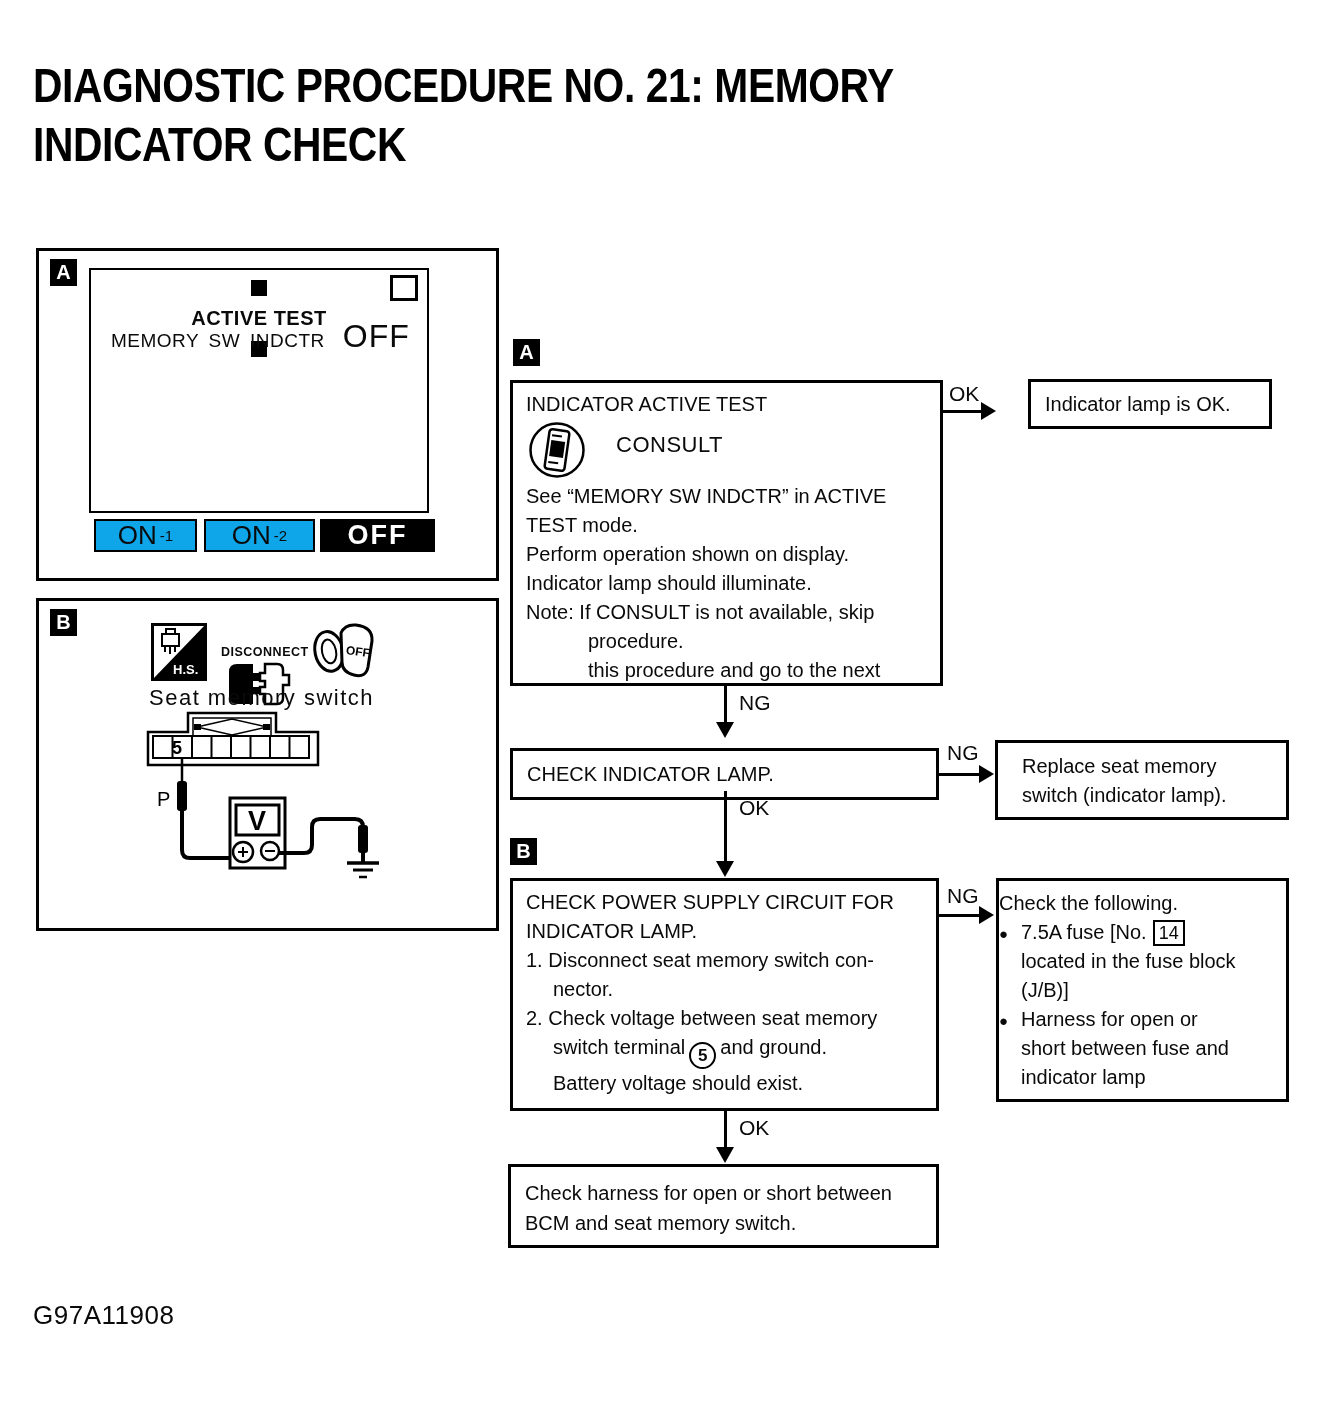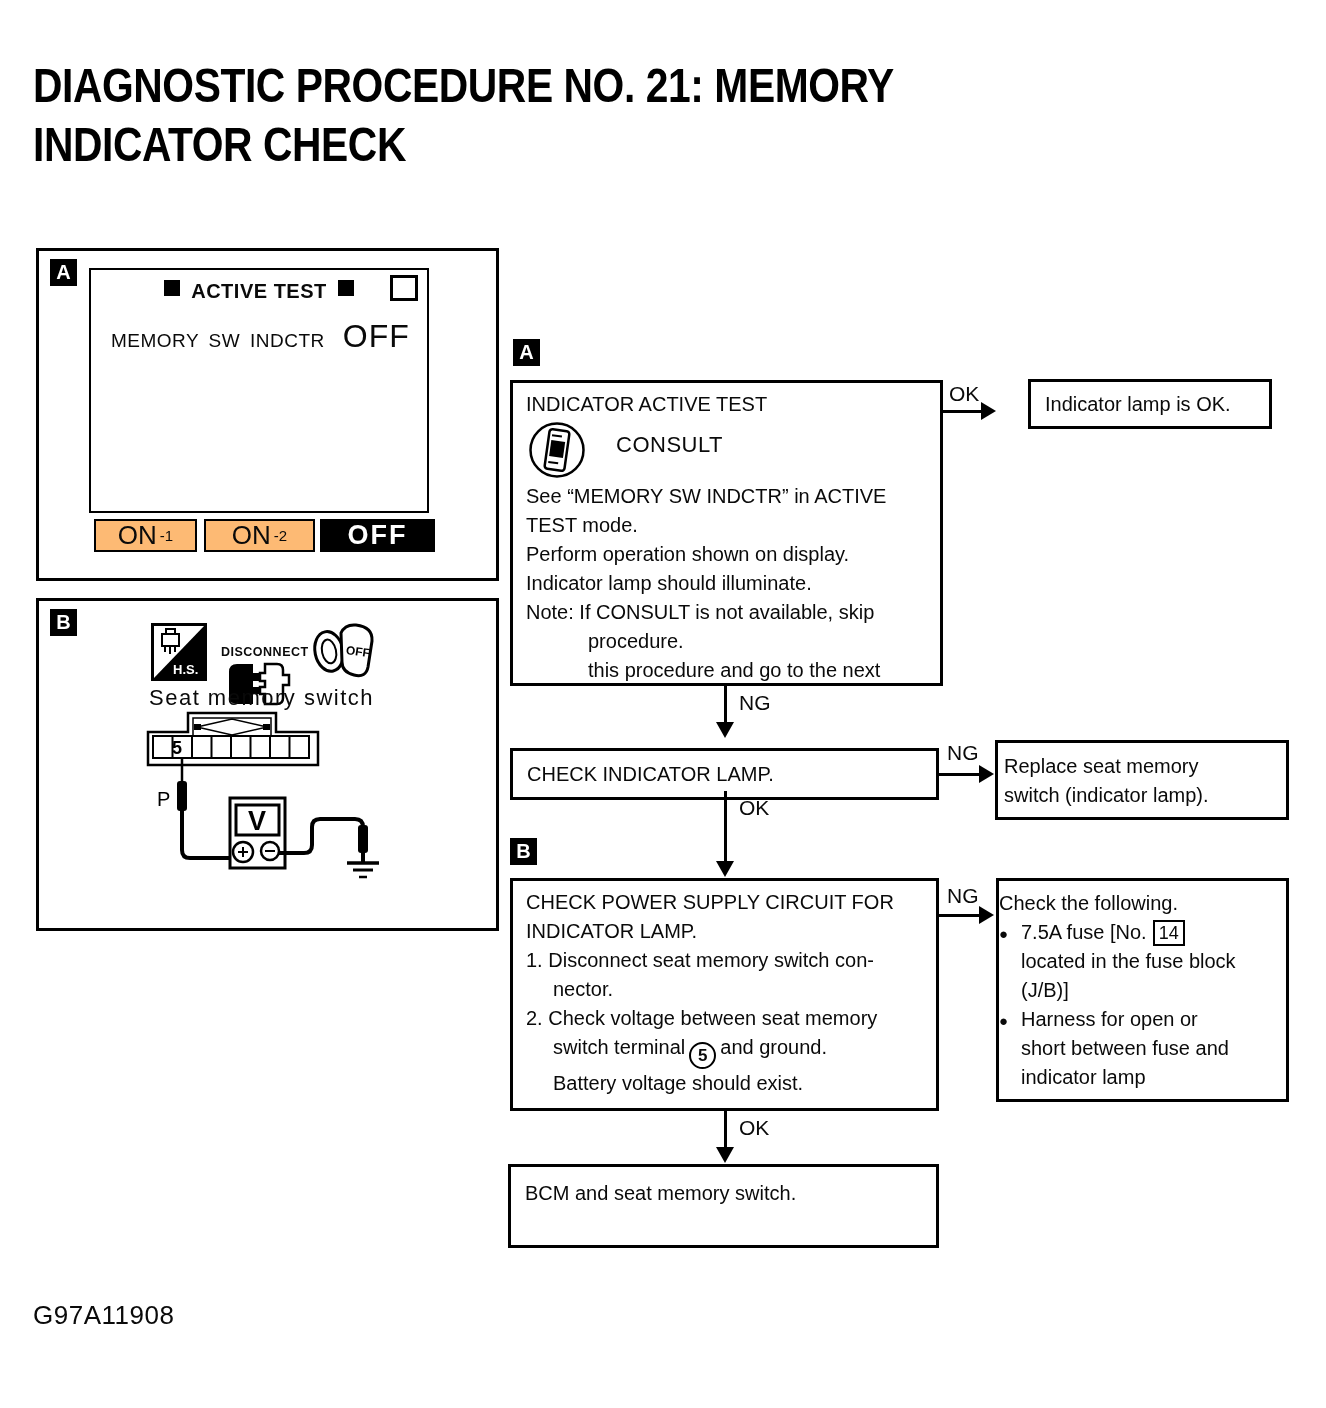--- a/index.html
+++ b/index.html
@@ -16,27 +16,27 @@
   
   .tag{
     position:absolute;width:27px;height:27px;background:#000;color:#fff;
     font-weight:bold;font-size:20px;display:flex;align-items:center;justify-content:center;
   }
   
   .panel{position:absolute;left:36px;width:463px;height:333px;border:3px solid #000;background:#fff;box-sizing:border-box;}
   .panel-a{top:248px;}
   .panel-b{top:598px;}
   .screen{position:absolute;left:50px;top:17px;width:340px;height:245px;border:2px solid #000;box-sizing:border-box;}
-  .screen-header{display:flex;justify-content:center;align-items:flex-start;gap:11px;padding-top:10px;font-size:20px;font-weight:600;letter-spacing:.5px;}
+  .screen-header{display:flex;justify-content:center;align-items:center;gap:11px;padding-top:10px;font-size:20px;font-weight:600;letter-spacing:.5px;flex-direction:column;}
   .sq{display:inline-block;width:16px;height:16px;background:#000;}
   .screen-checkbox{position:absolute;right:9px;top:5px;width:28px;height:26px;border:3px solid #000;box-sizing:border-box;background:#fff;}
   .param-row{position:absolute;left:20px;top:48px;display:flex;align-items:baseline;}
   .param-label{font-size:19px;letter-spacing:.5px;word-spacing:4px;}
   .param-value{font-size:32px;margin-left:18px;letter-spacing:1px;}
-  .cbtn{position:absolute;top:268px;height:33px;border:2px solid #000;box-sizing:border-box;background:#fdba74;
+  .cbtn{position:absolute;top:268px;height:33px;border:2px solid #000;box-sizing:border-box;background:#0ea5e9;
     display:flex;align-items:center;justify-content:center;font-size:26px;}
   .cbtn .sub{font-size:15px;margin-left:3px;}
   .cbtn-off{background:#000;color:#fff;font-weight:bold;font-size:27px;letter-spacing:2px;}
   .icon-wrap{position:absolute;}
   .disc-label{font-size:12.5px;font-weight:bold;letter-spacing:.5px;text-align:center;}
   .seat-label{position:absolute;left:110px;top:84px;font-size:22px;letter-spacing:1.5px;}
   
   .fbox{position:absolute;border:3px solid #000;background:#fff;box-sizing:border-box;font-size:20px;line-height:29px;}
   .pad{padding:7px 12px 6px 13px;}
   .b{font-weight:normal;}
@@ -199,21 +199,21 @@
 <span class="flow-label" style="left:739px;top:691px;">NG</span>
 
 <div class="fbox" style="left:510px;top:748px;width:429px;height:52px;">
   <div class="vcenter">CHECK INDICATOR LAMP.</div>
 </div>
 
 <span class="flow-label" style="left:947px;top:741px;">NG</span>
 <div class="hline" style="left:939px;top:773px;width:42px;"></div>
 <div class="ah-right" style="left:979px;top:765px;"></div>
 <div class="fbox" style="left:995px;top:740px;width:294px;height:80px;">
-  <div style="padding:9px 6px;">
+  <div style="padding:9px 24px;">
     <div>Replace seat memory</div>
     <div>switch (indicator lamp).</div>
   </div>
 </div>
 
 <div class="vline" style="left:724px;top:791px;height:74px;"></div>
 <div class="ah-down" style="left:716px;top:861px;"></div>
 <span class="flow-label" style="left:739px;top:796px;">OK</span>
 
 <span class="tag" style="left:510px;top:838px;">B</span>
@@ -262,17 +262,18 @@
     </div>
   </div>
 </div>
 
 <div class="vline" style="left:724px;top:1111px;height:40px;"></div>
 <div class="ah-down" style="left:716px;top:1147px;"></div>
 <span class="flow-label" style="left:739px;top:1116px;">OK</span>
 
 <div class="fbox" style="left:508px;top:1164px;width:431px;height:84px;">
   <div style="padding:11px 14px;line-height:30px;">
+    <div>Check harness for open or short between</div>
     <div>BCM and seat memory switch.</div>
   </div>
 </div>
 
 <div class="fig-code">G97A11908</div>
 
 </body></html>

